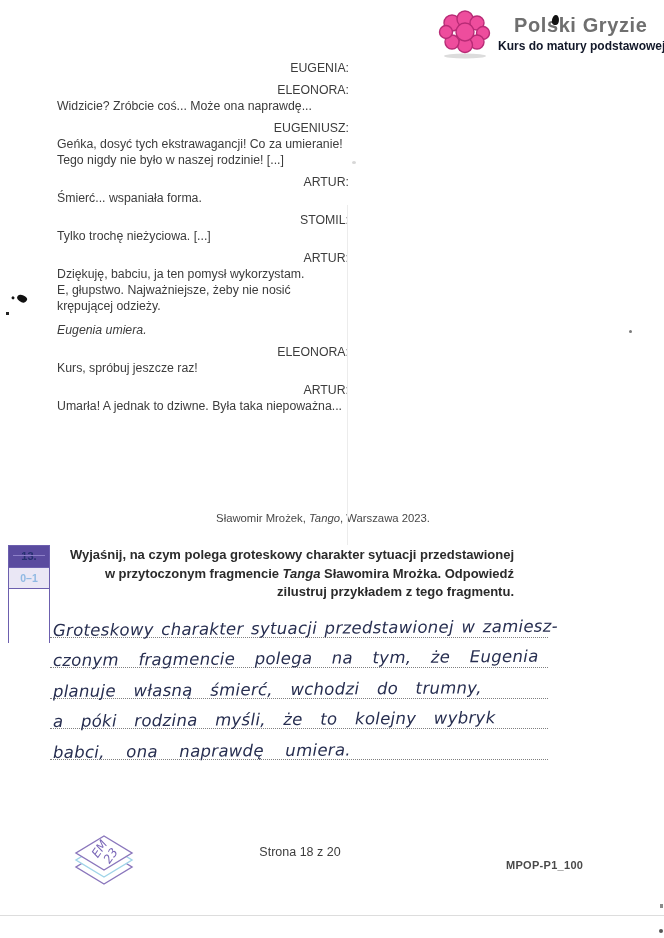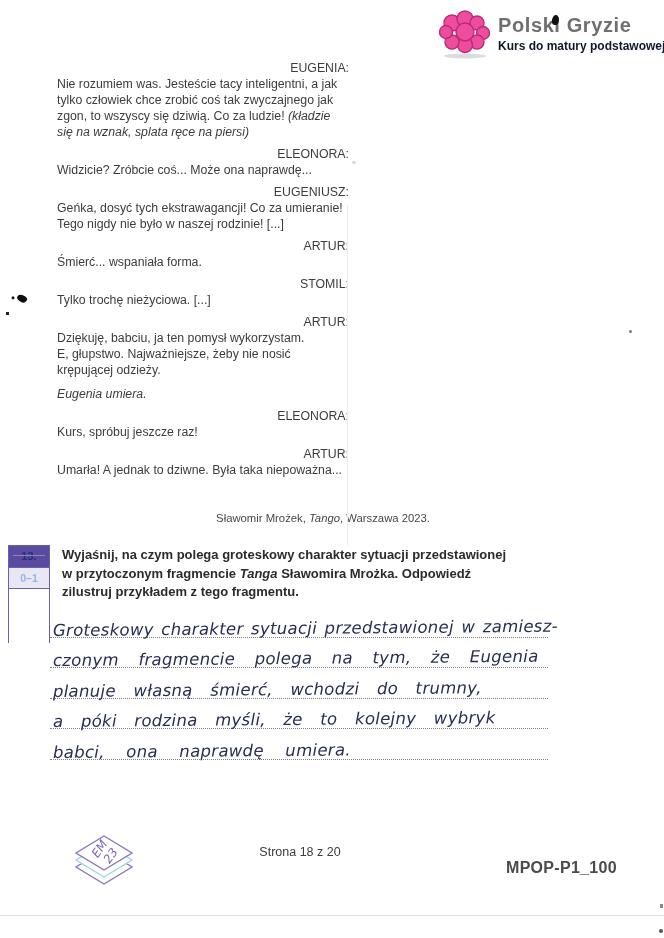--- a/index.html
+++ b/index.html
@@ -5,57 +5,57 @@
   html,body{margin:0;padding:0;}
   body{
     width:664px;height:938px;position:relative;overflow:hidden;
     background:#ffffff;
     font-family:"Liberation Sans", sans-serif;
     color:#3d3d3d;
   }
   
   .logo{position:absolute;top:8px;left:438px;width:224px;height:52px;}
   .logo .brain{position:absolute;left:0;top:1px;}
-  .logo-title{position:absolute;left:60px;top:6px;font-size:20px;font-weight:bold;color:#6f6f6f;letter-spacing:.6px;white-space:nowrap;}
+  .logo-title{position:absolute;left:76px;top:6px;font-size:20px;font-weight:bold;color:#6f6f6f;letter-spacing:.6px;white-space:nowrap;}
   .logo-tooth{position:absolute;left:114px;top:7px;width:7px;height:10px;background:#111;
     border-radius:50% 50% 45% 45%/55% 55% 45% 45%;transform:rotate(8deg);}
   .logo-sub{position:absolute;left:60px;top:31px;font-size:12px;font-weight:bold;color:#121829;white-space:nowrap;}
   
   .play{position:absolute;left:57px;top:60px;width:292px;font-size:12.3px;line-height:16px;color:#3c3c3c;}
   .play p{margin:0;}
   .play .speaker{text-align:right;margin-top:6px;}
   .play .speaker:first-child{margin-top:0;}
   .play .stage{font-style:italic;margin-top:8px;}
   .play em{font-style:italic;}
   .source{position:absolute;top:512px;left:130px;width:300px;text-align:right;font-size:11.3px;color:#474747;}
   
   .task-box{position:absolute;left:8px;top:545px;width:42px;height:98px;border:1px solid #6c5fae;background:#fff;box-sizing:border-box;}
   .task-box .num{position:relative;background:#5a4b9f;color:#25306f;font-weight:bold;text-align:center;font-size:11px;height:21px;line-height:21px;}
   .task-box .num::after{content:"";position:absolute;left:4px;right:4px;top:9px;height:1px;background:#8d80c8;}
   .task-box .pts{background:#eae7f5;color:#8fb9e3;text-align:center;font-size:10.5px;font-weight:bold;height:20px;line-height:20px;border-top:1px solid #6c5fae;border-bottom:1px solid #6c5fae;}
   .task-box .blank{height:55px;background:#fff;}
-  .task-text{position:absolute;left:62px;top:546px;width:452px;font-weight:bold;font-size:13px;line-height:18.5px;color:#2b2b2b;}
+  .task-text{position:absolute;left:62px;top:546px;width:452px;font-weight:bold;font-size:13px;line-height:18.5px;color:#2b2b2b;text-align:right;}
   .task-text em{font-style:italic;}
   
   .answer{position:absolute;left:50px;top:607px;width:498px;}
   .answer .row{height:29.5px;border-bottom:1.5px dotted #7f7f7f;position:relative;}
   .answer .row .hw{
     position:absolute;bottom:-3px;left:3px;white-space:nowrap;
     font-family:"DejaVu Sans", sans-serif;font-style:italic;
     font-size:16.5px;color:#272e50;letter-spacing:.3px;transform:rotate(-.5deg);transform-origin:left bottom;
   }
   .answer .row:nth-child(1) .hw{word-spacing:2px;}
   .answer .row:nth-child(2) .hw{word-spacing:14px;}
   .answer .row:nth-child(3) .hw{word-spacing:12px;}
   .answer .row:nth-child(4) .hw{word-spacing:12px;}
   .answer .row:nth-child(5) .hw{word-spacing:16px;}
   
   .stamp{position:absolute;left:58px;top:831px;}
   .page-num{position:absolute;top:845px;left:0;width:600px;text-align:center;font-size:12.5px;color:#3d3d3d;}
-  .code{position:absolute;top:859px;left:506px;font-size:16px;font-weight:bold;color:#4a4a4a;letter-spacing:.3px;}
+  .code{position:absolute;top:859px;left:506px;font-size:11px;font-weight:bold;color:#4a4a4a;letter-spacing:.3px;}
   
   .blot{position:absolute;left:17px;top:295px;width:10px;height:7px;background:#101010;border-radius:65% 35% 55% 45%;transform:rotate(38deg);}
   .blot::after{content:"";position:absolute;left:-4px;top:7px;width:3px;height:3px;background:#161616;border-radius:50%;}
   .dot-left{position:absolute;left:6px;top:312px;width:3px;height:3px;background:#222;}
   .vline{position:absolute;left:347px;top:205px;width:1px;height:340px;background:#ececec;}
   .hline{position:absolute;left:0;top:915px;width:664px;height:1px;background:#dddddd;}
   .speck-a{position:absolute;left:352px;top:161px;width:4px;height:3px;background:#d7d7d7;border-radius:50%;}
   .speck-b{position:absolute;left:629px;top:330px;width:3px;height:3px;background:#7a7a7a;border-radius:50%;}
   .speck-c{position:absolute;left:660px;top:904px;width:3px;height:4px;background:#8b8b8b;}
   .speck-d{position:absolute;left:659px;top:929px;width:4px;height:4px;background:#555;border-radius:50%;}
@@ -78,21 +78,20 @@
       <circle cx="27" cy="23" r="9"></circle>
     </g>
   </svg>
   <div class="logo-title">Polski Gryzie</div>
   <div class="logo-tooth"></div>
   <div class="logo-sub">Kurs do matury podstawowej</div>
 </div>
 
 <div class="play">
   <p class="speaker">EUGENIA:</p>
-  <p class="line"><span>Nie rozumiem was. Jesteście tacy inteligentni, a jak tylko człowiek chce zrobić coś tak zwyczajnego jak zgon, to wszyscy się dziwią. Co za ludzie!</span> <em>(kładzie się na wznak, splata ręce na piersi)</em></p>
 
   <p class="speaker">ELEONORA:</p>
   <p class="line">Widzicie? Zróbcie coś... Może ona naprawdę...</p>
 
   <p class="speaker">EUGENIUSZ:</p>
   <p class="line">Geńka, dosyć tych ekstrawagancji! Co za umieranie! Tego nigdy nie było w naszej rodzinie! [...]</p>
 
   <p class="speaker">ARTUR:</p>
   <p class="line">Śmierć... wspaniała forma.</p>
 

